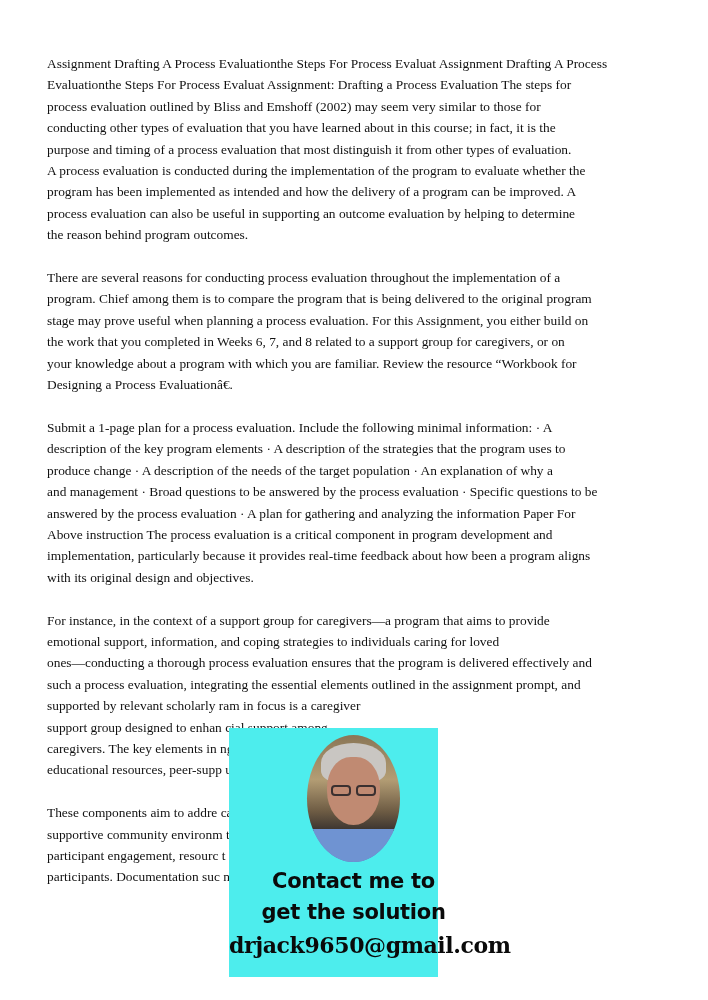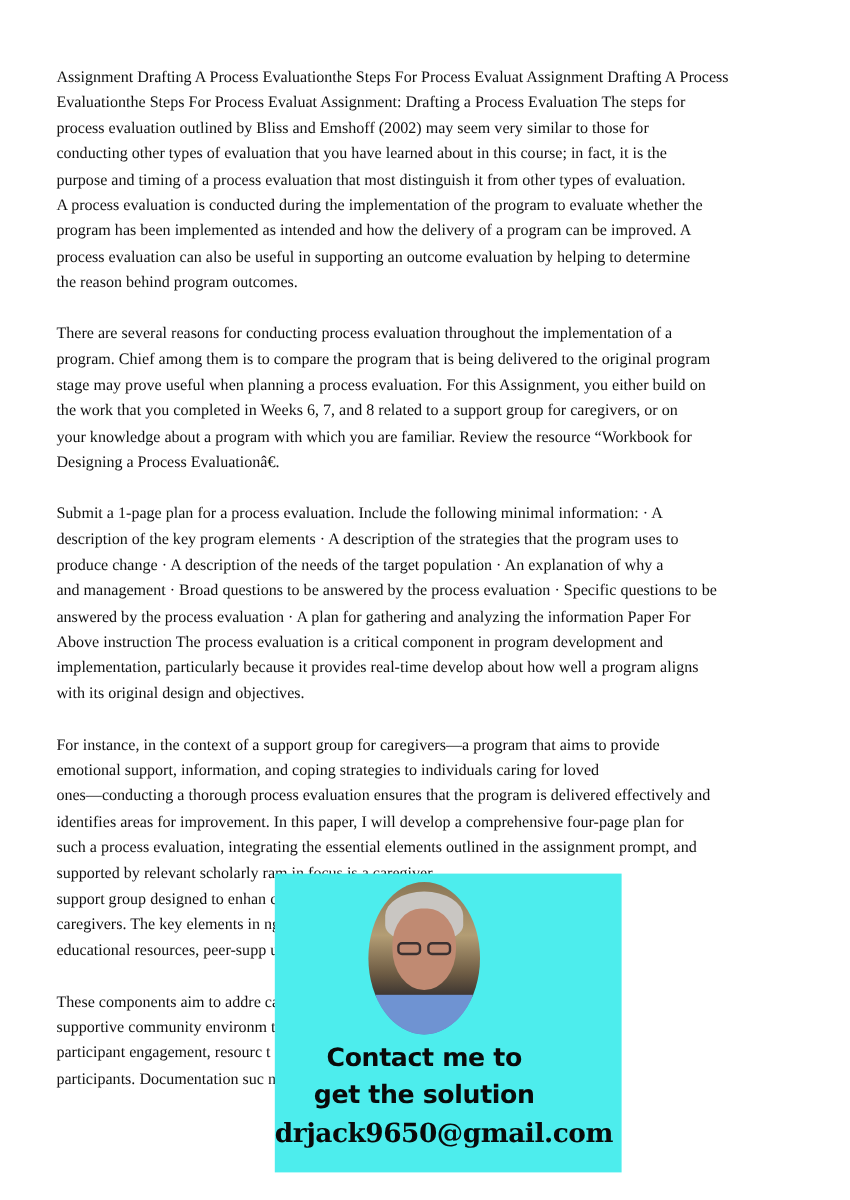--- a/index.html
+++ b/index.html
@@ -28,21 +28,21 @@
       margin: 0 0 21.4px 0;
     }
     .line {
       display: block;
       white-space: nowrap;
     }
     .promo {
       position: absolute;
       left: 229px;
       top: 728px;
-      width: 289px;
+      width: 209px;
       height: 249px;
       background: #4deded;
       text-align: center;
     }
     .portrait {
       position: absolute;
       left: 78px;
       top: 7px;
       width: 93px;
       height: 127px;
@@ -132,28 +132,27 @@
     <span class="line">your knowledge about a program with which you are familiar. Review the resource “Workbook for</span>
     <span class="line">Designing a Process Evaluationâ€.</span>
   </p>
   <p class="para">
     <span class="line">Submit a 1-page plan for a process evaluation. Include the following minimal information: · A</span>
     <span class="line">description of the key program elements · A description of the strategies that the program uses to</span>
     <span class="line">produce change · A description of the needs of the target population · An explanation of why a</span>
     <span class="line">and management · Broad questions to be answered by the process evaluation · Specific questions to be</span>
     <span class="line">answered by the process evaluation · A plan for gathering and analyzing the information Paper For</span>
     <span class="line">Above instruction The process evaluation is a critical component in program development and</span>
-    <span class="line">implementation, particularly because it provides real-time develop about how well a program aligns</span>
+    <span class="line">implementation, particularly because it provides real-time feedback about how been a program aligns</span>
     <span class="line">with its original design and objectives.</span>
   </p>
   <p class="para">
     <span class="line">For instance, in the context of a support group for caregivers—a program that aims to provide</span>
     <span class="line">emotional support, information, and coping strategies to individuals caring for loved</span>
     <span class="line">ones—conducting a thorough process evaluation ensures that the program is delivered effectively and</span>
-    <span class="line">identifies areas for improvement. In this paper, I will develop a comprehensive four-page plan for</span>
     <span class="line">such a process evaluation, integrating the essential elements outlined in the assignment prompt, and</span>
     <span class="line">supported by relevant scholarly                                                            ram in focus is a caregiver</span>
     <span class="line">support group designed to enhan                                                            cial support among</span>
     <span class="line">caregivers. The key elements in                                                             ngs, provision of</span>
     <span class="line">educational resources, peer-supp                                                            unseling services.</span>
   </p>
   <p class="para">
     <span class="line">These components aim to addre                                                             caregivers, fostering a</span>
     <span class="line">supportive community environm                                                              tive facilitation,</span>
     <span class="line">participant engagement, resourc                                                             t and retain</span>

